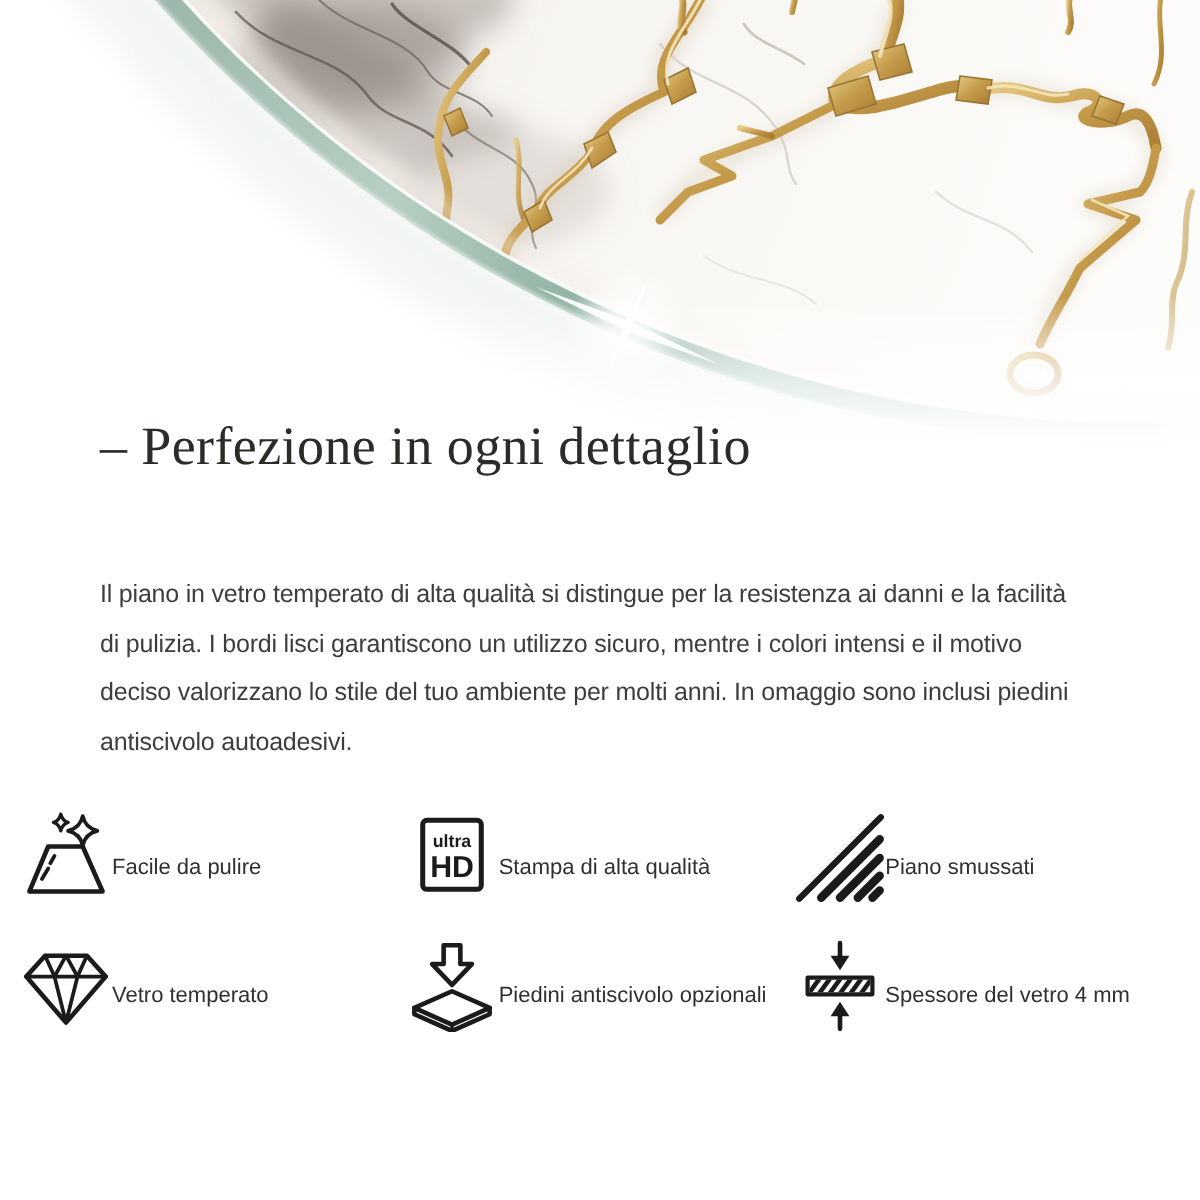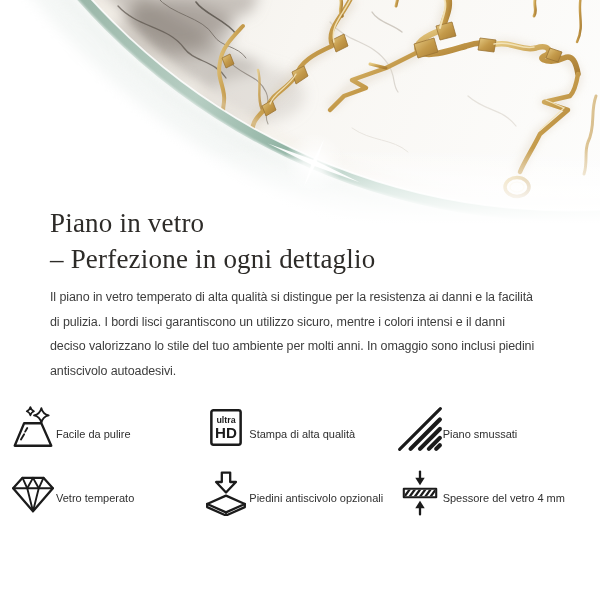--- a/index.html
+++ b/index.html
@@ -163,27 +163,26 @@
           <polygon points="-50,0 0,-2.6 50,0 0,2.6" fill="#ffffff" opacity="0.95"></polygon>
           <polygon points="0,-26 2.2,0 0,26 -2.2,0" fill="#ffffff" opacity="0.9"></polygon>
         </g>
         <circle r="3.2" fill="#ffffff"></circle>
       </g>
     </svg>
   </div>
 
   <div class="content">
     <h1 class="title">
-      <span class="t-line">Piano in vetro</span>
       <span class="t-line">– Perfezione in ogni dettaglio</span>
     </h1>
 
     <div class="para">
       <div class="pline">Il piano in vetro temperato di alta qualità si distingue per la resistenza ai danni e la facilità</div>
-      <div class="pline">di pulizia. I bordi lisci garantiscono un utilizzo sicuro, mentre i colori intensi e il danni</div>
+      <div class="pline">di pulizia. I bordi lisci garantiscono un utilizzo sicuro, mentre i colori intensi e il motivo</div>
       <div class="pline">deciso valorizzano lo stile del tuo ambiente per molti anni. In omaggio sono inclusi piedini</div>
       <div class="pline">antiscivolo autoadesivi.</div>
     </div>
 
     <div class="grid">
 
       <div class="cell">
         <svg class="feat" viewBox="0 0 44 44">
           <path d="M13.5,16.5 L30,16.5 L39.5,38 L4.5,38 Z" stroke-width="2.2"></path>
           <path d="M10.5,32 L13.5,27" stroke-width="1.8"></path>

